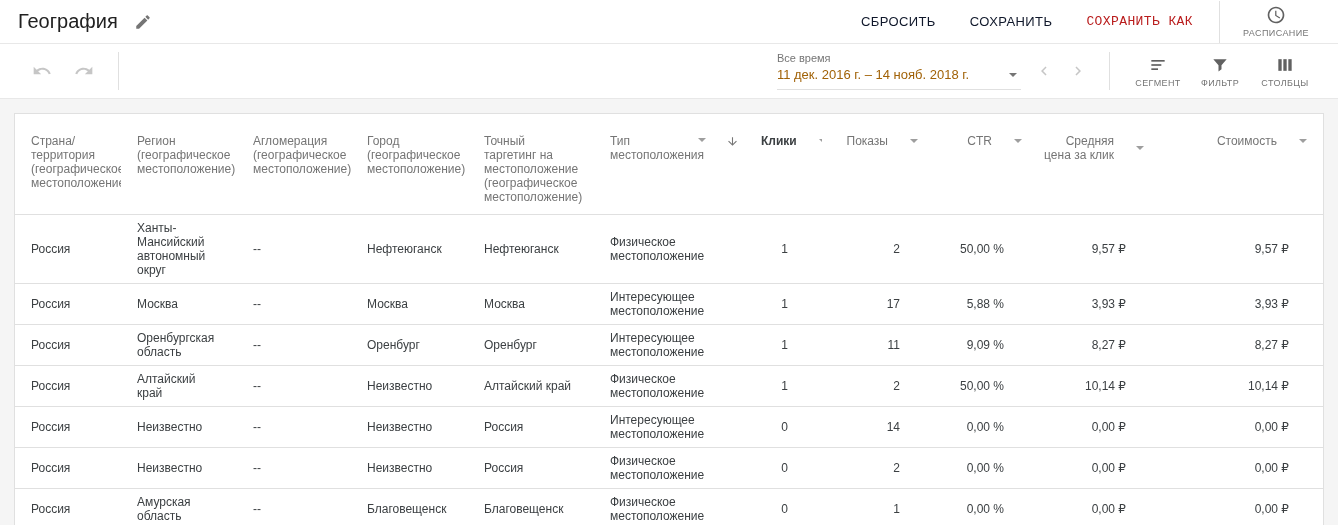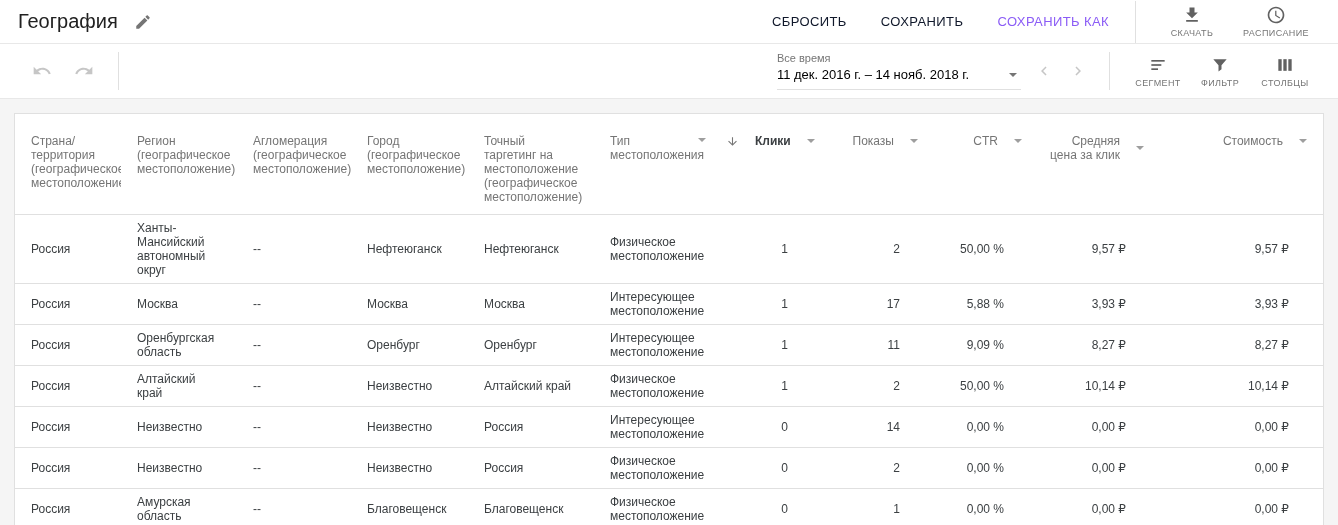--- a/index.html
+++ b/index.html
@@ -18,21 +18,21 @@
   .page-title { font-size:20px; font-weight:400; color:#212121; }
   .icon-btn { background:none; border:none; cursor:pointer; color:#757575; padding:4px; }
   .edit-btn { margin-left:12px; }
   .spacer { flex:1; }
   .txt-btn {
     background:none; border:none; cursor:pointer;
     font-family:inherit; font-size:13px; font-weight:500; letter-spacing:.4px;
     margin-left:34px; white-space:nowrap;
   }
   .txt-btn.disabled { color:#0f172a; }
-  .txt-btn.accent { color:#8b5cf6; }
+  .txt-btn.accent { color:#b91c1c;font-family:Liberation Mono, monospace; }
   .vdiv { width:1px; background:#e0e0e0; height:42px; margin:0 14px 0 26px; }
   .stack-btn {
     background:none; border:none; cursor:pointer; font-family:inherit;
     display:flex; flex-direction:column; align-items:center; gap:3px;
     color:#616161; width:84px; padding:2px 0;
   }
   .stack-btn .cap { font-size:9px; letter-spacing:.4px; color:#757575; white-space:nowrap; }
 
   
   .toolbar {
@@ -56,35 +56,35 @@
     border-left:4px solid transparent; border-right:4px solid transparent;
     border-top:4px solid #757575;
   }
   .caret.light { border-top-color:#9e9e9e; }
   .date-picker { display:flex; flex-direction:column; cursor:pointer; margin-right:10px; }
   .date-picker .preset { font-size:11px; color:#757575; margin-bottom:3px; }
   .date-row {
     display:flex; align-items:center; gap:40px;
     border-bottom:1px solid #e0e0e0; padding:0 4px 7px 0; min-width:238px;
   }
-  .date-row .range { font-size:13px; color:#000000; white-space:nowrap; }
+  .date-row .range { font-size:13px; color:#a16207; white-space:nowrap; }
   .chev { background:none; border:none; padding:4px; cursor:pointer; }
   .chev.disabled { color:#c6c6c6; }
 
   
   .main { padding:14px 14px 0; }
   .card { background:#fff; border:1px solid #e0e0e0; min-height:600px; }
   table { width:100%; border-collapse:collapse; table-layout:fixed; }
   th {
     font-size:12px; font-weight:400; color:#757575; text-align:left;
     vertical-align:top; padding:20px 16px 10px; line-height:14px;
     border-bottom:1px solid #e0e0e0; overflow:hidden; cursor:pointer; position:relative;
   }
   th.num { text-align:right; padding-left:4px; white-space:nowrap; }
-  th .hwrap { display:inline-flex; align-items:center; gap:16px; }
+  th .hwrap { display:inline-flex; align-items:center; gap:22px; }
   th.sorted .collbl { font-weight:700; color:#3c4043; }
   td {
     font-size:12px; color:#3c4043; line-height:14px;
     vertical-align:middle; padding:6px 16px; overflow:hidden;
     border-bottom:1px solid #e0e0e0;
   }
   td.cn { text-align:right; padding-right:34px; white-space:nowrap; }
   .type-caret { position:absolute; right:16px; top:24px; }
   .sort-ico { color:#757575; }
 </style>
@@ -98,28 +98,20 @@
       <svg width="18" height="18" viewBox="0 0 24 24" fill="currentColor">
           <path d="M3 17.25V21h3.75L17.81 9.94l-3.75-3.75L3 17.25zM20.71 7.04c.39-.39.39-1.02 0-1.41l-2.34-2.34c-.39-.39-1.02-.39-1.41 0l-1.83 1.83 3.75 3.75 1.83-1.83z"></path>
         </svg>
     </span>
   </button>
   <div class="spacer"></div>
   <button class="txt-btn disabled">СБРОСИТЬ</button>
   <button class="txt-btn disabled">СОХРАНИТЬ</button>
   <button class="txt-btn accent">СОХРАНИТЬ КАК</button>
   <div class="vdiv"></div>
-  <button class="stack-btn">
-    <span>
-      <svg width="20" height="20" viewBox="0 0 24 24" fill="currentColor">
-          <path d="M19 9h-4V3H9v6H5l7 7 7-7zM5 18v2h14v-2H5z"></path>
-        </svg>
-    </span>
-    <span class="cap">СКАЧАТЬ</span>
-  </button>
   <button class="stack-btn">
     <span>
       <svg width="20" height="20" viewBox="0 0 24 24" fill="currentColor">
           <path d="M11.99 2C6.47 2 2 6.48 2 12s4.47 10 9.99 10C17.52 22 22 17.52 22 12S17.52 2 11.99 2zm.01 18c-4.42 0-8-3.58-8-8s3.58-8 8-8 8 3.58 8 8-3.58 8-8 8zm.5-13H11v6l5.25 3.15.75-1.23-4.5-2.67z"></path>
         </svg>
     </span>
     <span class="cap">РАСПИСАНИЕ</span>
   </button>
 </div>
 

